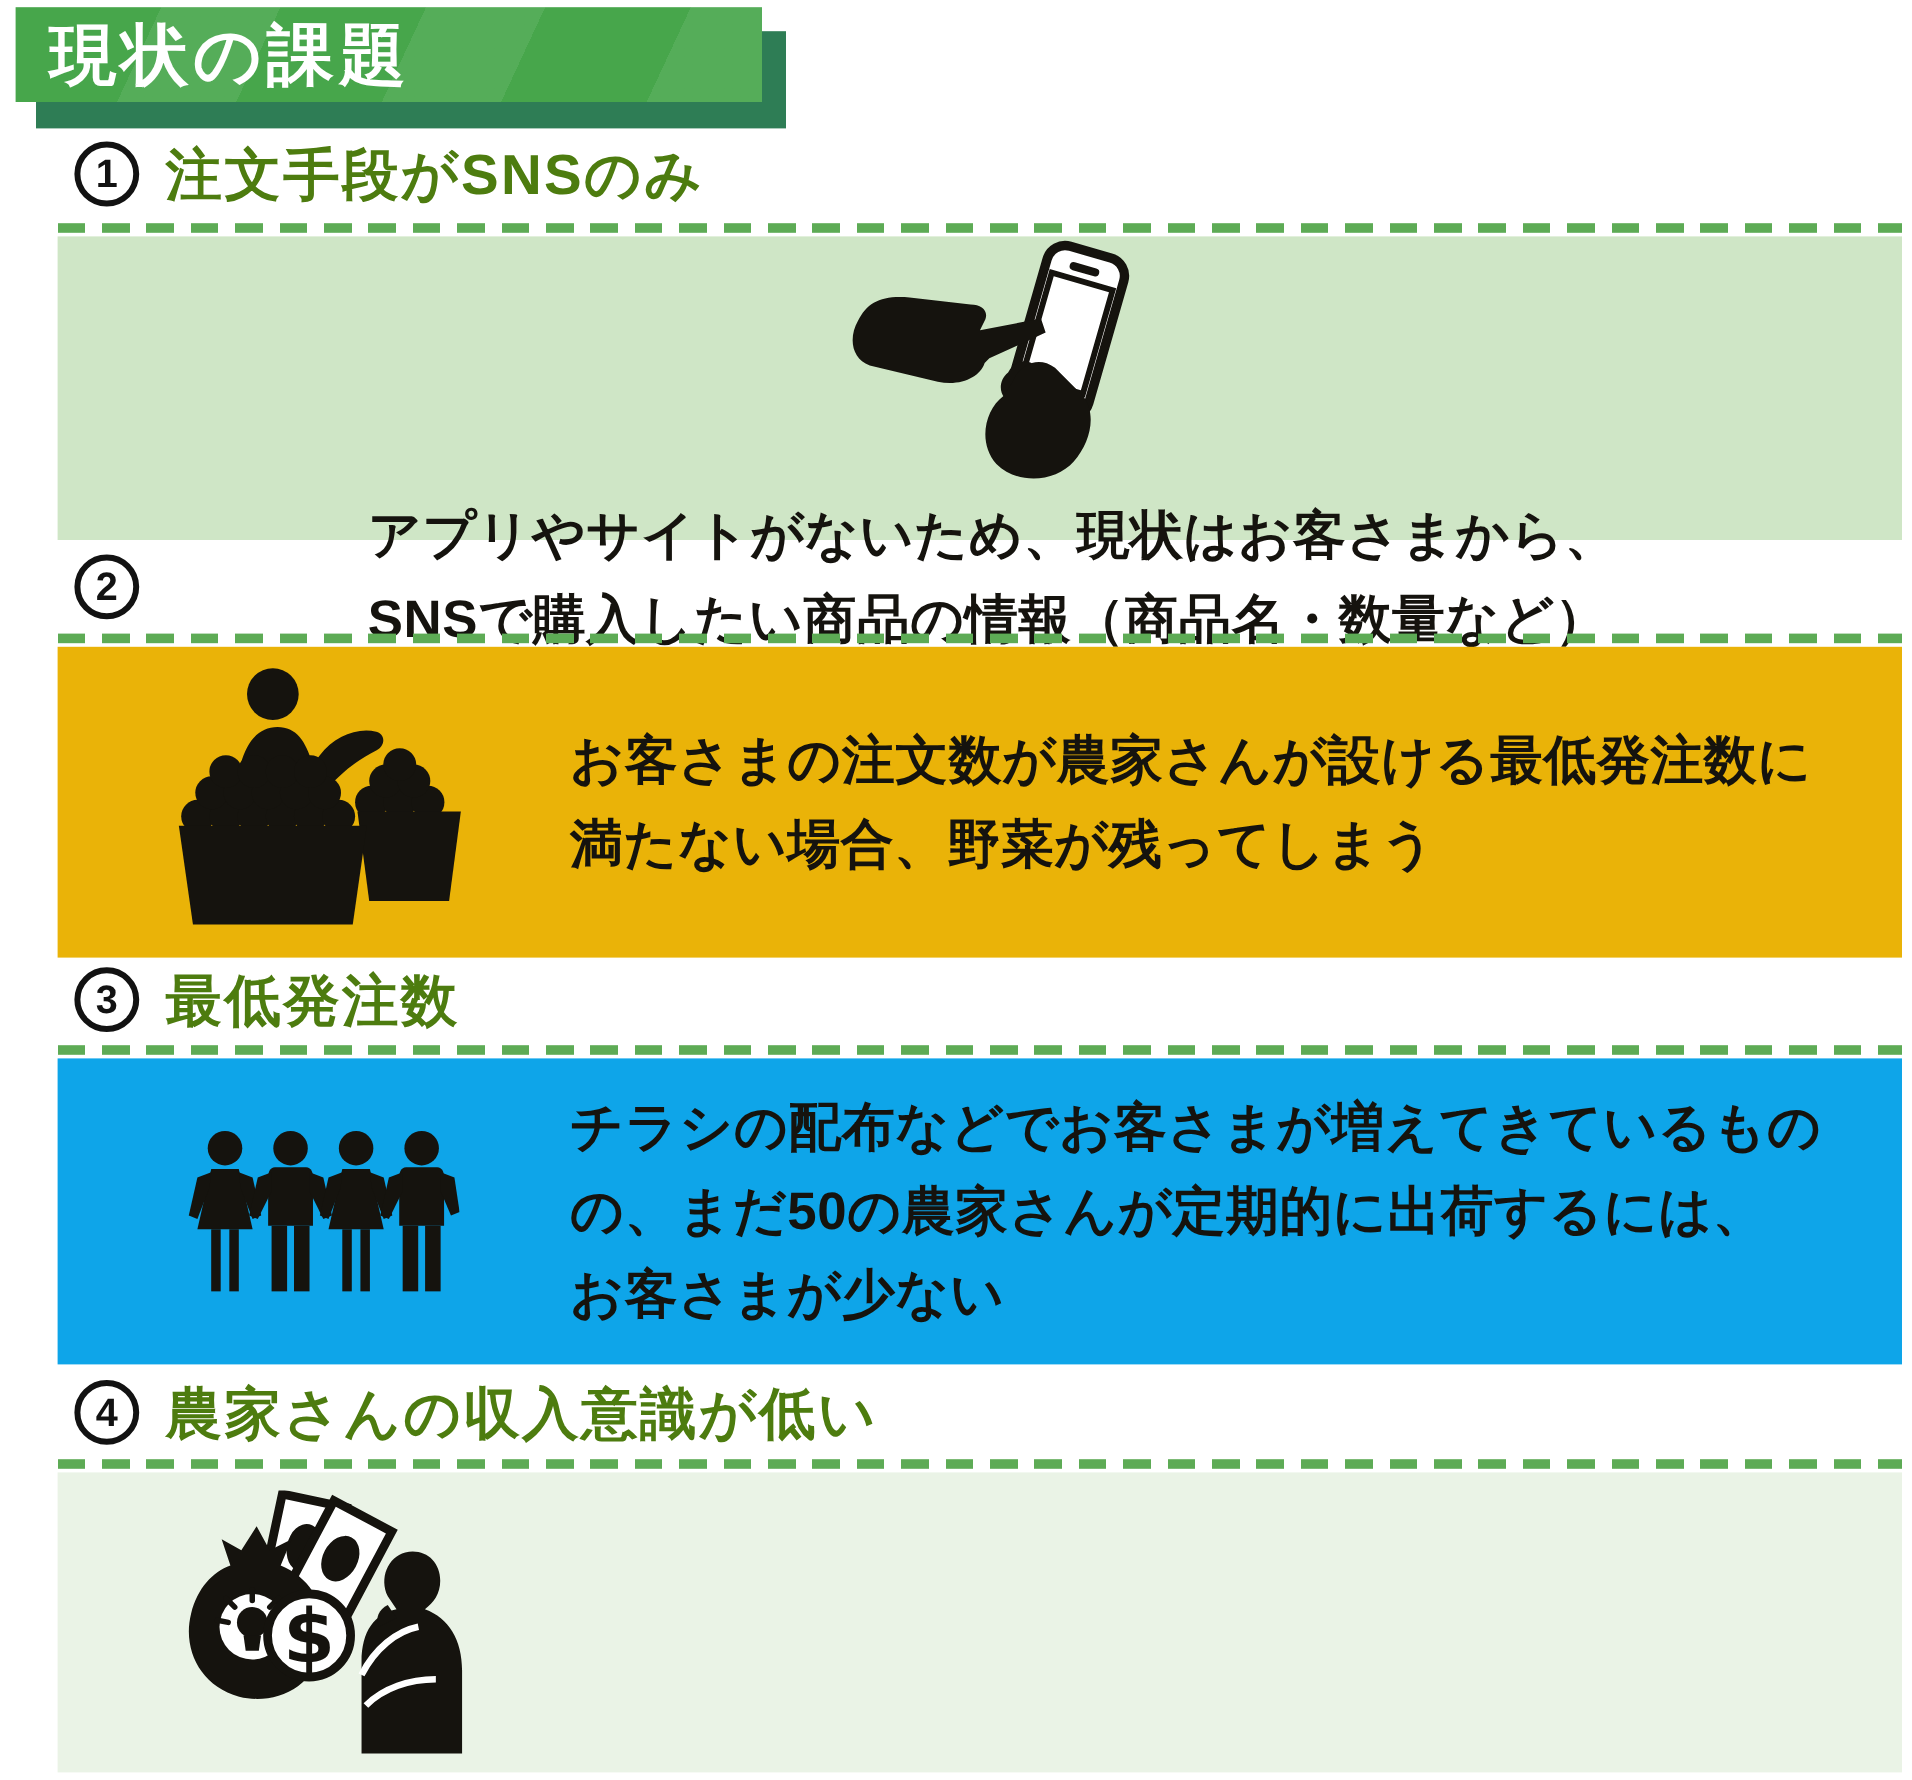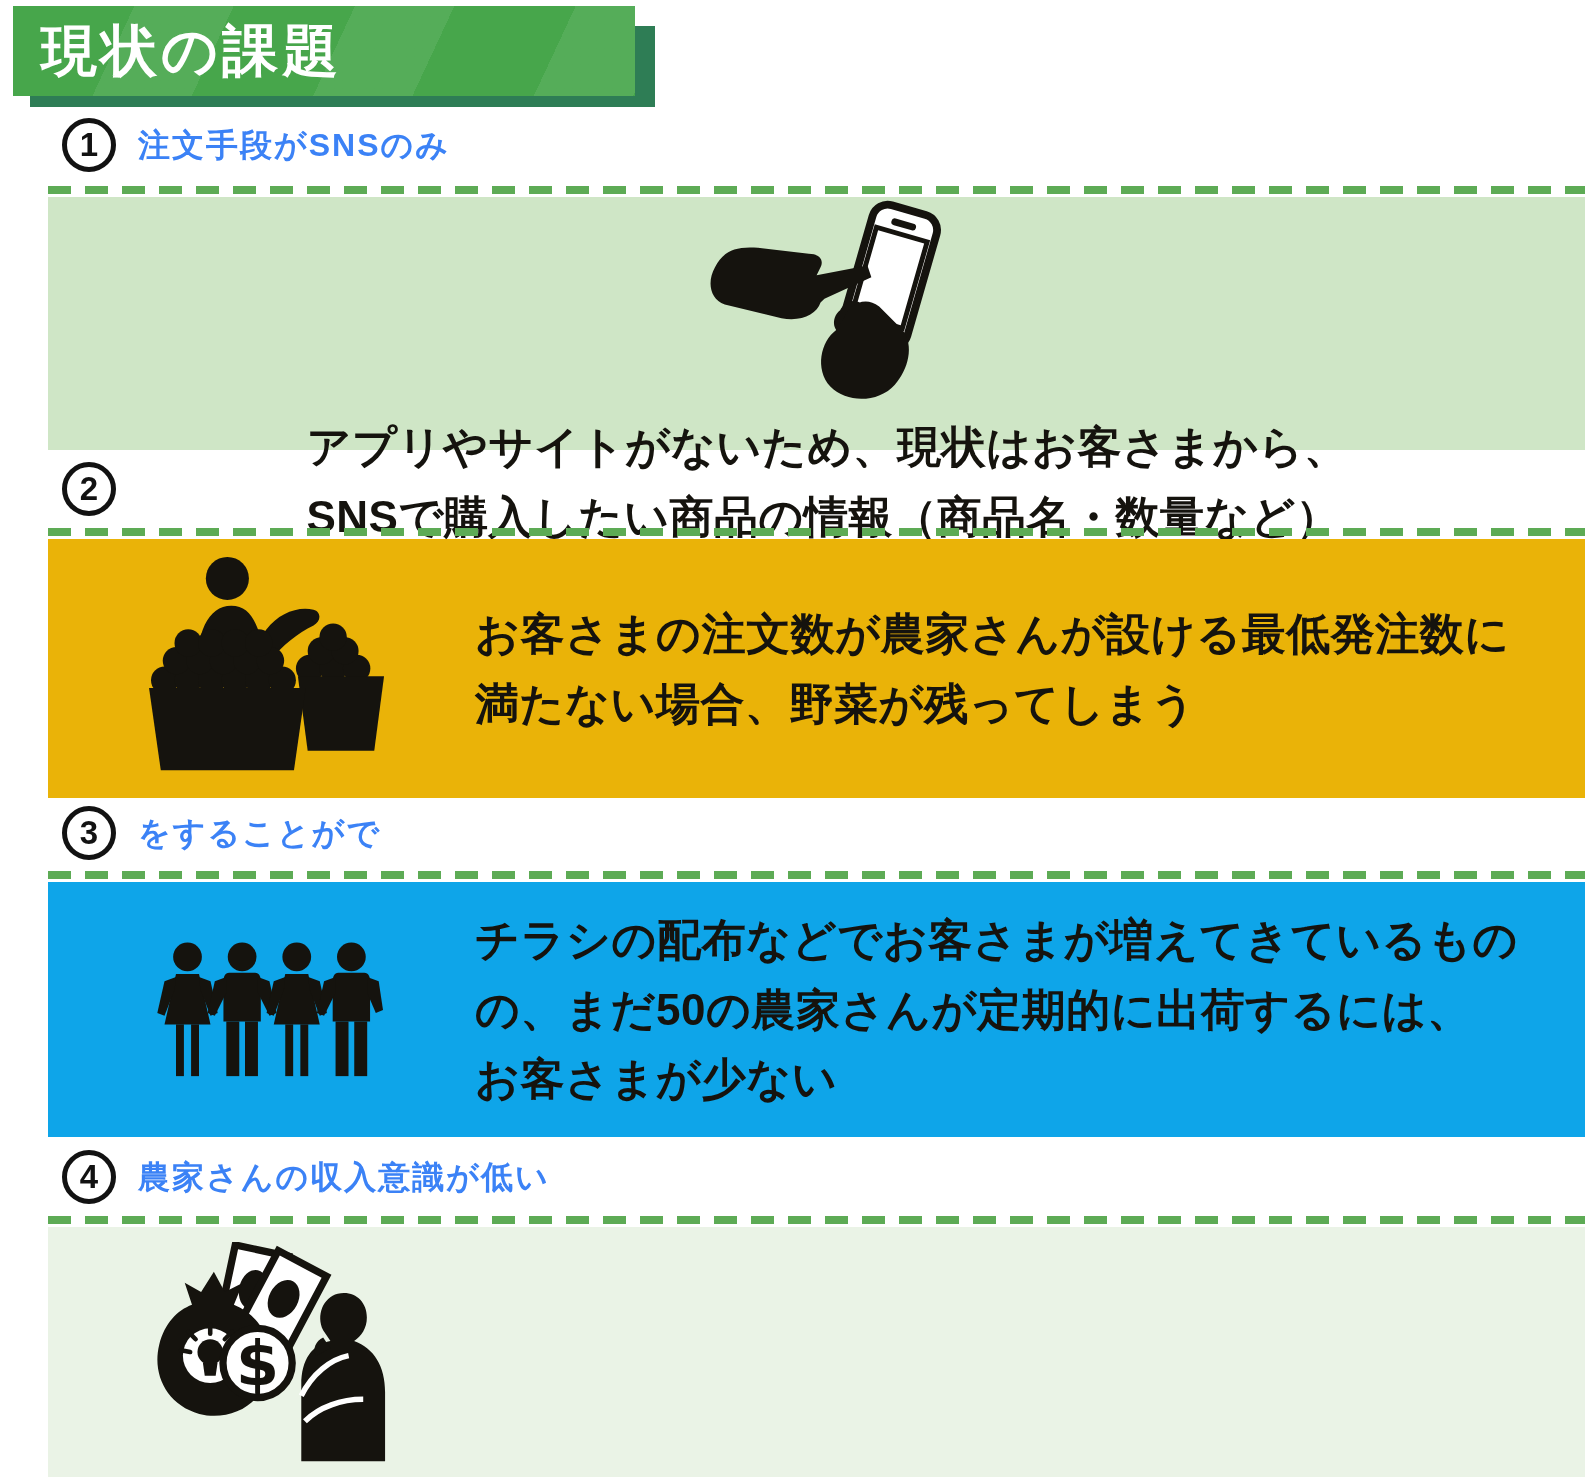--- a/index.html
+++ b/index.html
@@ -7,41 +7,41 @@
     width:1593px;height:1483px;background:#ffffff;position:relative;overflow:hidden;
     font-family:"Liberation Sans","DejaVu Sans",sans-serif;
     -webkit-font-smoothing:antialiased;
   }
   
   .banner-shadow{
     position:absolute;left:30px;top:26px;width:625px;height:81px;
     background:#2e7d55;
   }
   .banner-main{
-    position:absolute;left:13px;top:6px;width:622px;height:90px;
+    position:absolute;left:13px;top:6px;width:622px;height:79px;
     background:#47a64b;
     background-image:repeating-linear-gradient(115deg,transparent 0 110px,rgba(255,255,255,.08) 110px 200px);
     display:flex;align-items:center;
   }
   .banner-title{
     color:#ffffff;font-size:56px;font-weight:800;letter-spacing:4px;
     padding-left:28px;margin:0;line-height:1;
   }
   
   .sec{position:absolute;left:0;width:1593px;}
   .sec-head{
     height:66px;margin-left:62px;display:flex;align-items:center;gap:22px;
   }
   .num{
     width:54px;height:54px;border:5px solid #121212;border-radius:50%;
     box-sizing:border-box;display:flex;align-items:center;justify-content:center;
     font-size:33px;font-weight:800;color:#121212;flex:none;
   }
   .sec-title{
-    margin:0;font-size:32px;font-weight:800;color:#3b82f6;letter-spacing:2px;line-height:1;
+    margin:0;font-size:47px;font-weight:800;color:#4d7c0f;letter-spacing:2px;line-height:1;
   }
   .box{margin-left:48px;width:1537px;}
   .dash{
     height:8px;
     background:repeating-linear-gradient(to right,#5dab55 0 23px,transparent 23px 37px);
   }
   .fill{
     margin-top:3px;display:flex;align-items:center;
   }
   .fill-a{background:#cfe6c6;flex-direction:column;}
@@ -140,21 +140,21 @@
 満たない場合、野菜が残ってしまう</p>
     </div>
   </div>
 </div>
 
 <div class="sec" style="top:800px">
   <div class="sec-head">
     <span class="num">
         <span>3</span>
       </span>
-    <h2 class="sec-title">をすることがで</h2>
+    <h2 class="sec-title">最低発注数</h2>
   </div>
   <div class="box" style="margin-top:5px">
     <div class="dash"></div>
     <div class="fill fill-c" style="height:255px">
       <div class="icon-wrap">
         <svg width="230" height="144" viewBox="0 0 160 100">
           <g fill="#15130e">
 
             <circle cx="24" cy="13" r="10"></circle>
             <path d="M16 25 L32 25 L40 60 L8 60 Z"></path>

